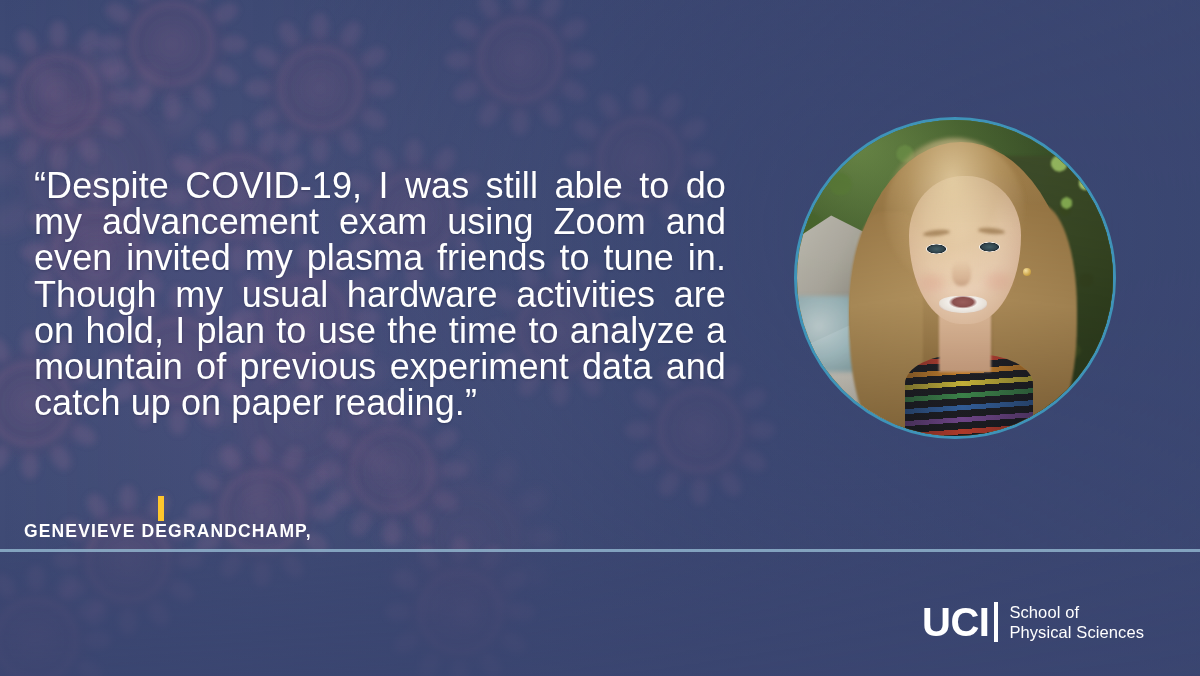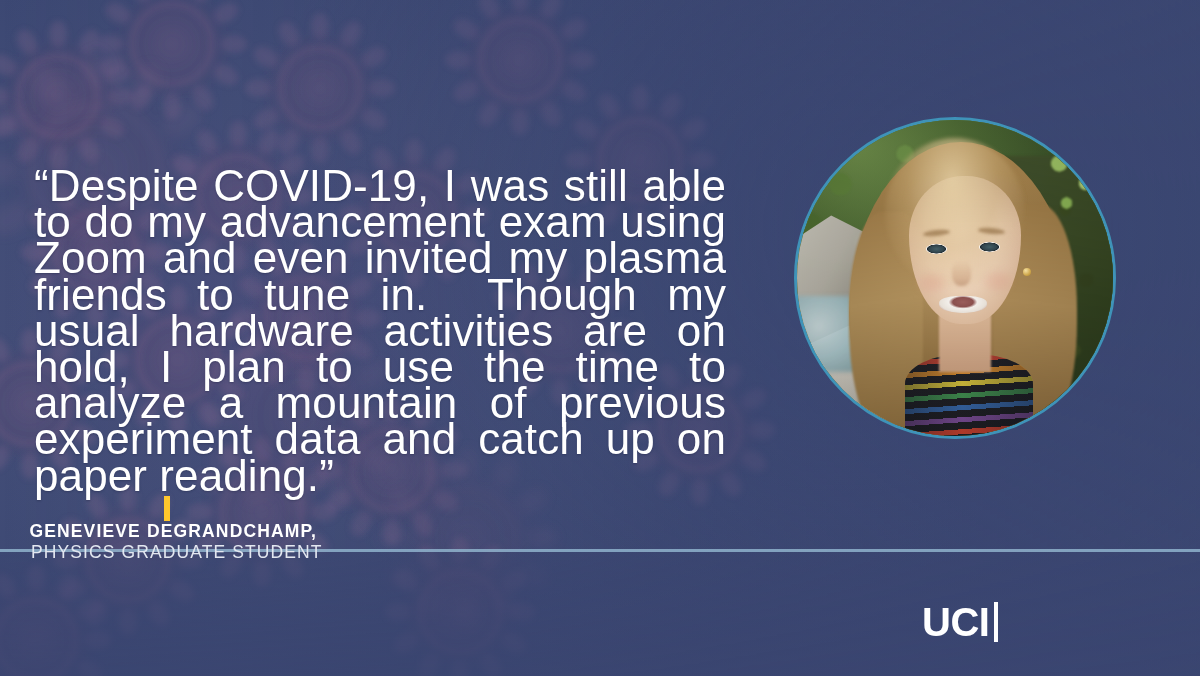--- a/index.html
+++ b/index.html
@@ -57,21 +57,21 @@
   
   .quote-block {
     position: absolute;
     left: 34px;
     top: 168px;
     width: 692px;
   }
   .quote-text {
     margin: 0;
     color: #ffffff;
-    font-size: 44px;
+    font-size: 36px;
     line-height: 36.2px;
     font-weight: 400;
     text-align: justify;
     text-align-last: left;
     letter-spacing: 0.1px;
     text-shadow: 0 1px 2px rgba(25,32,60,0.35);
     font-stretch: normal;
     white-space: pre-wrap;
   }
 
@@ -410,21 +410,20 @@
 
   <div class="divider"></div>
 
   <div class="quote-block">
     <p class="quote-text">“Despite COVID-19, I was still able to do my advancement exam using Zoom and even invited my plasma friends to tune in.  Though my usual hardware activities are on hold, I plan to use the time to analyze a mountain of previous experiment data and catch up on paper reading.”</p>
   </div>
 
   <div class="attrib">
     <div class="attrib-bar"></div>
     <span class="attrib-name">GENEVIEVE DEGRANDCHAMP,</span>
-    <span class="attrib-role">PHYSICS GRADUATE STUDENT</span>
   </div>
 
   <div class="portrait">
     <div class="p-scene">
       <div class="p-sky"></div>
       <div class="p-foliage-l"></div>
       <div class="p-dark-shrub"></div>
       <div class="p-bright-leaf"></div>
       <div class="p-rock"></div>
       <div class="p-rock2"></div>
@@ -447,15 +446,19 @@
       <div class="p-nose"></div>
       <div class="p-mouth"></div>
       <div class="p-earring"></div>
       <div class="p-soft"></div>
     </div>
   </div>
 
   <div class="logo">
     <span class="logo-uci">UCI</span>
     <span class="logo-sep"></span>
+    <span class="logo-sub">
+      <div>School of</div>
+      <div>Physical Sciences</div>
+    </span>
   </div>
 
 </div>
 
 </body></html>

